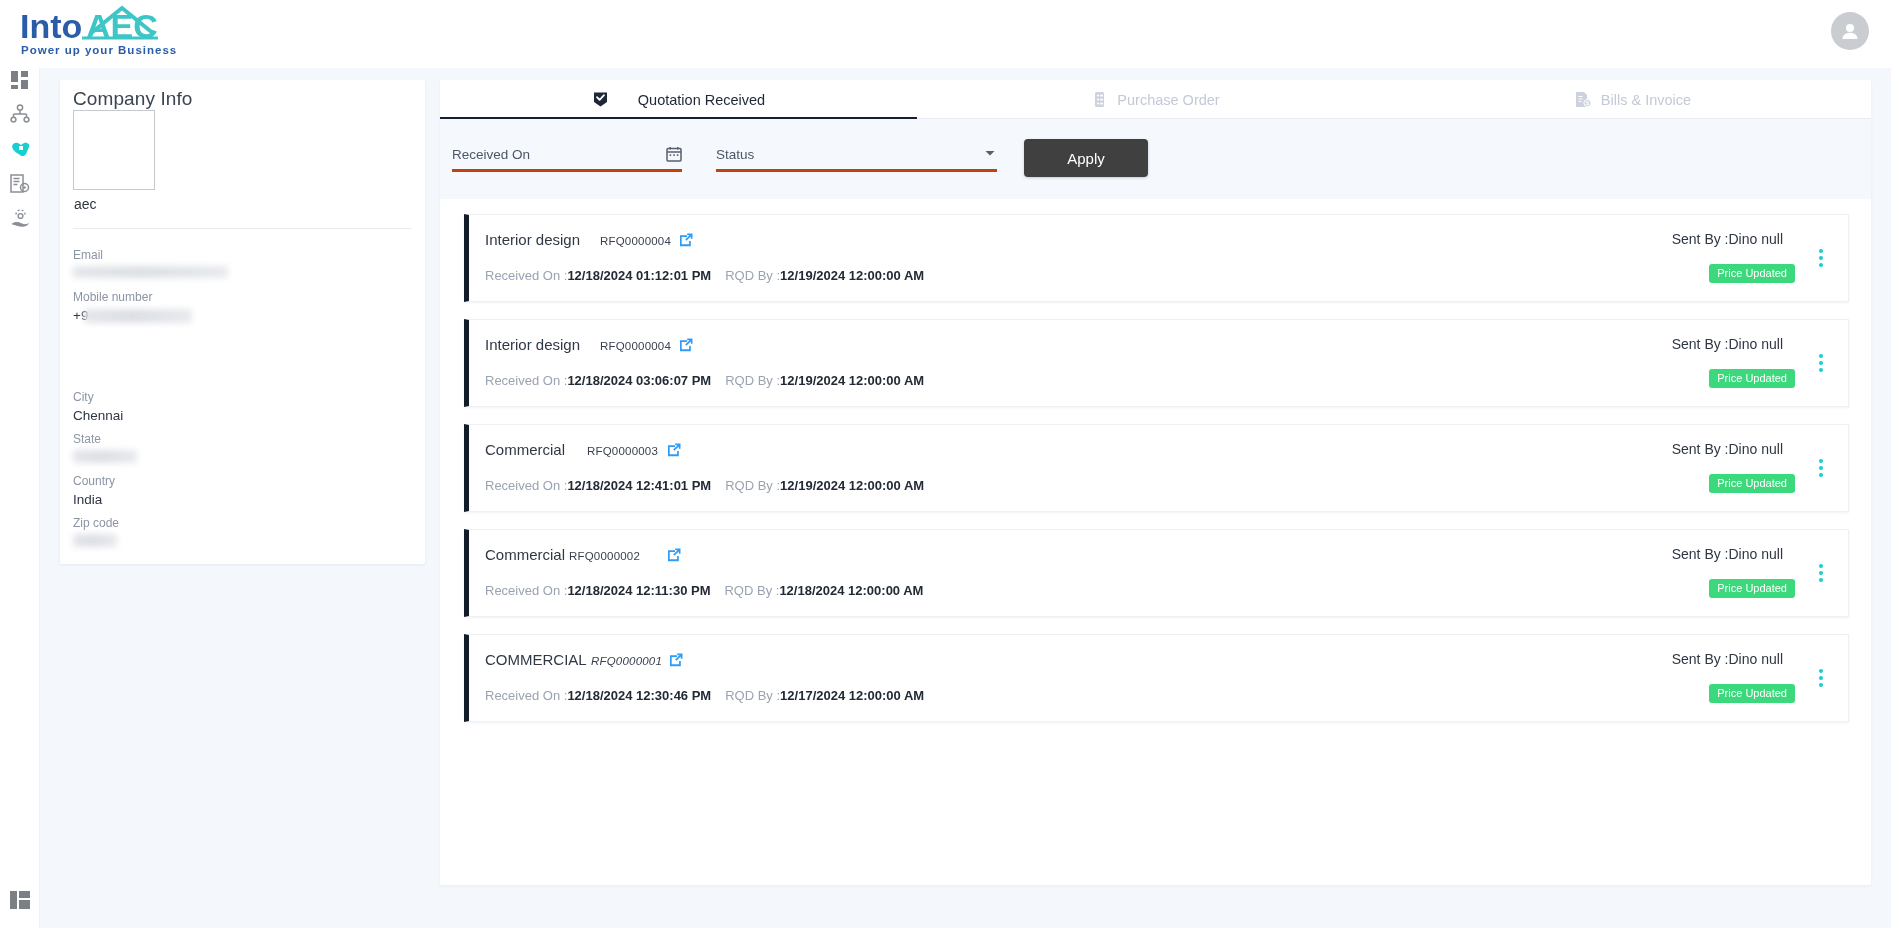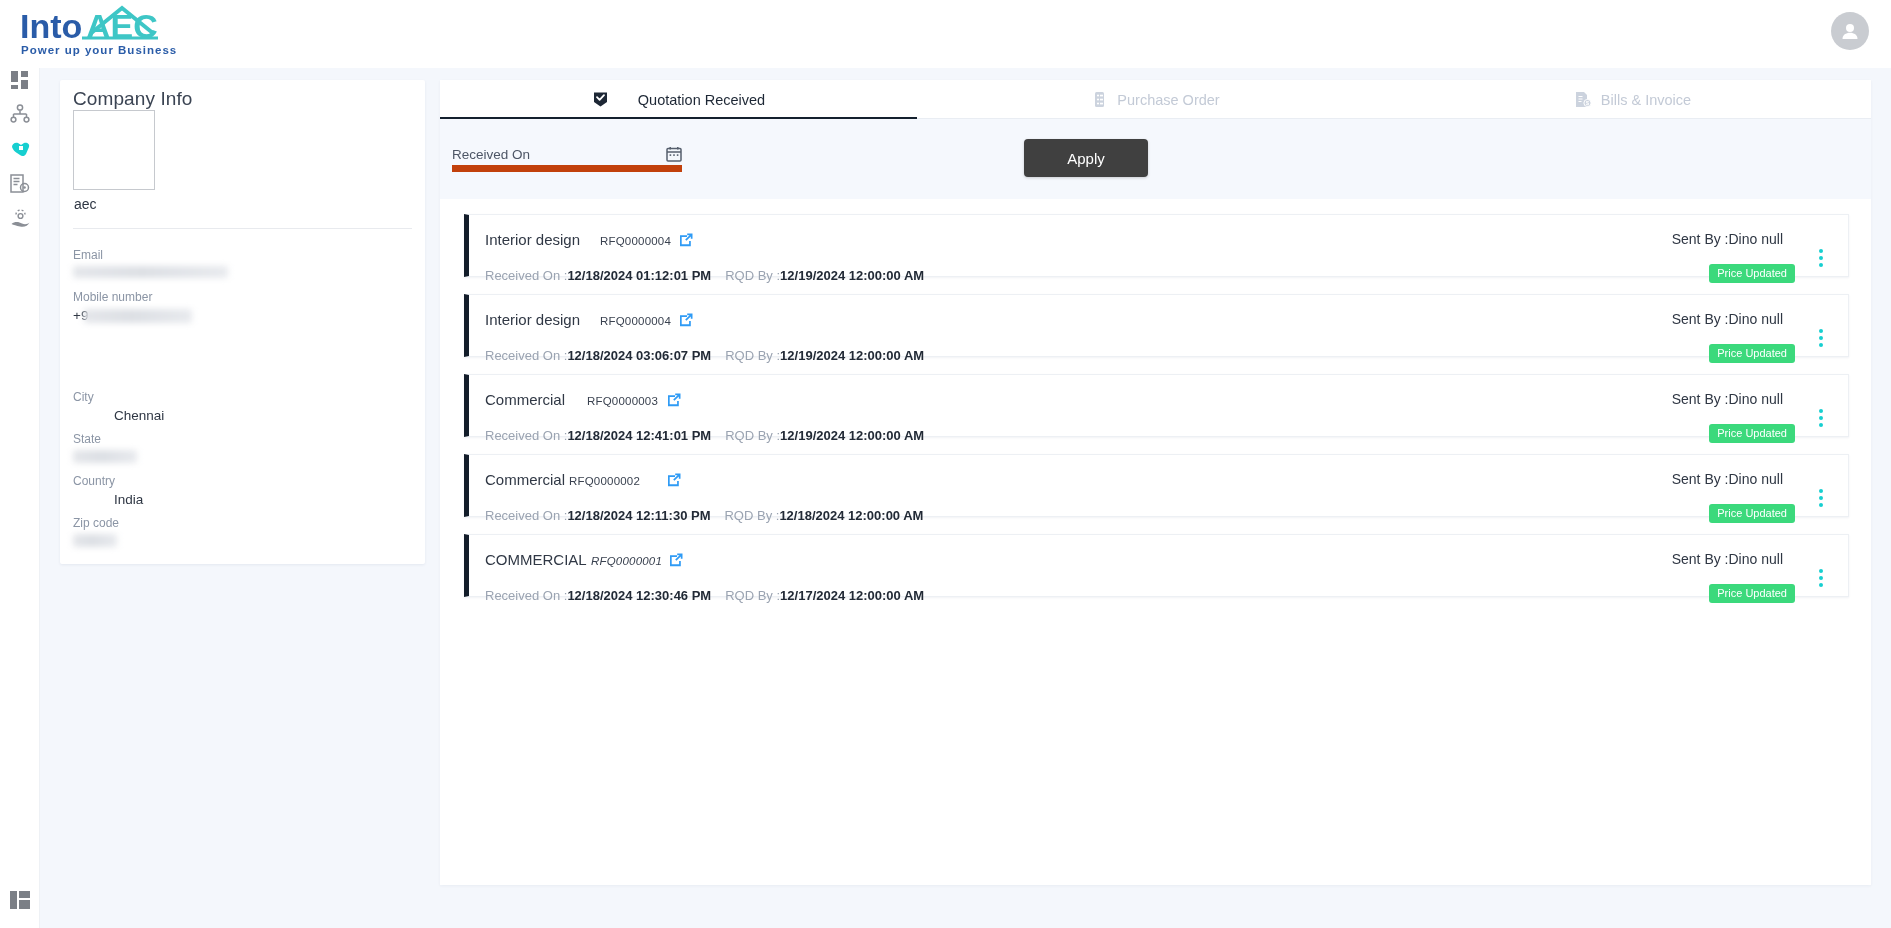--- a/index.html
+++ b/index.html
@@ -85,21 +85,21 @@
   }
   .ci-divider {
     position: absolute; left: 13px; top: 148px;
     width: 339px; height: 1px; background: #e8eaee;
   }
   .field { position: absolute; left: 13px; }
   .field-label {
     font-size: 12px; color: #8b95a5; display: block; margin-bottom: 4px;
   }
   .field-value {
-    font-size: 13.5px; color: #2f3744; display: block; margin-left: 41px;
+    font-size: 13.5px; color: #2f3744; display: block;
   }
   .redacted {
     display: block;
     background: linear-gradient(90deg,#e4e6ea 0%, #dcdfe4 45%, #e8eaee 100%);
     filter: blur(3px);
     border-radius: 2px;
   }
   .redacted.email  { width: 155px; height: 12px; }
   .redacted.mobile { width: 108px; height: 14px; }
   .redacted.addr   { width: 228px; height: 28px; }
@@ -141,21 +141,21 @@
   .tab svg { display: block; }
 
   
   .filters {
     position: absolute; left: 0; top: 39px;
     width: 1431px; height: 80px;
     background: #f5f8fd;
   }
   .filter-field {
     position: absolute; top: 27px;
-    border-bottom: 7px solid #c2410c;
+    border-bottom: 3px solid #c2410c;
     height: 26px;
     display: flex; align-items: flex-start; justify-content: space-between;
   }
   .filter-field.date   { left: 12px; width: 230px; }
   .filter-field.status { left: 276px; width: 281px; }
   .filter-label {
     font-size: 13.5px; color: #4d5666; padding-top: 1px;
   }
   .filter-icon { display: block; }
 
@@ -171,21 +171,21 @@
     box-shadow: 0 1px 3px rgba(0,0,0,.18);
   }
 
   
   .list {
     position: absolute; left: 24px; top: 134px;
     width: 1385px;
   }
   .qcard {
     position: relative;
-    width: 1385px; height: 63px;
+    width: 1385px; height: 88px;
     background: #ffffff;
     border: 1px solid #edf0f4;
     border-left: 5px solid #131d2a;
     margin-bottom: 17px;
     box-shadow: 0 1px 2px rgba(20,40,80,.06);
   }
   .q-title {
     position: absolute; left: 16px; top: 16px;
     font-size: 15px; color: #303845;
   }
@@ -384,20 +384,26 @@
       <svg class="filter-icon" width="16" height="16" viewBox="0 0 16 16">
         <rect x="1" y="2.5" width="14" height="12.5" rx="1" fill="none" stroke="#565f6d" stroke-width="1.5"></rect>
         <path d="M1 6h14" stroke="#565f6d" stroke-width="1.5"></path>
         <path d="M4.2 1v2.6M11.8 1v2.6" stroke="#565f6d" stroke-width="1.5"></path>
         <rect x="3.6" y="8.3" width="1.6" height="1.6" fill="#565f6d"></rect>
         <rect x="7.2" y="8.3" width="1.6" height="1.6" fill="#565f6d"></rect>
         <rect x="10.8" y="8.3" width="1.6" height="1.6" fill="#565f6d"></rect>
       </svg>
     </div>
 
+    <div class="filter-field status">
+      <span class="filter-label">Status</span>
+      <svg class="filter-icon" width="14" height="14" viewBox="0 0 14 14">
+        <path d="M2.5 5l4.5 4.6L11.5 5z" fill="#565f6d"></path>
+      </svg>
+    </div>
 
     <button class="apply-btn">Apply</button>
   </div>
 
   <div class="list">
 
     <div class="qcard">
       <div class="q-title">Interior design</div>
       <div class="q-rfq" style="left:131px;">RFQ0000004</div>
       <div class="q-ext" style="left:209px;">

